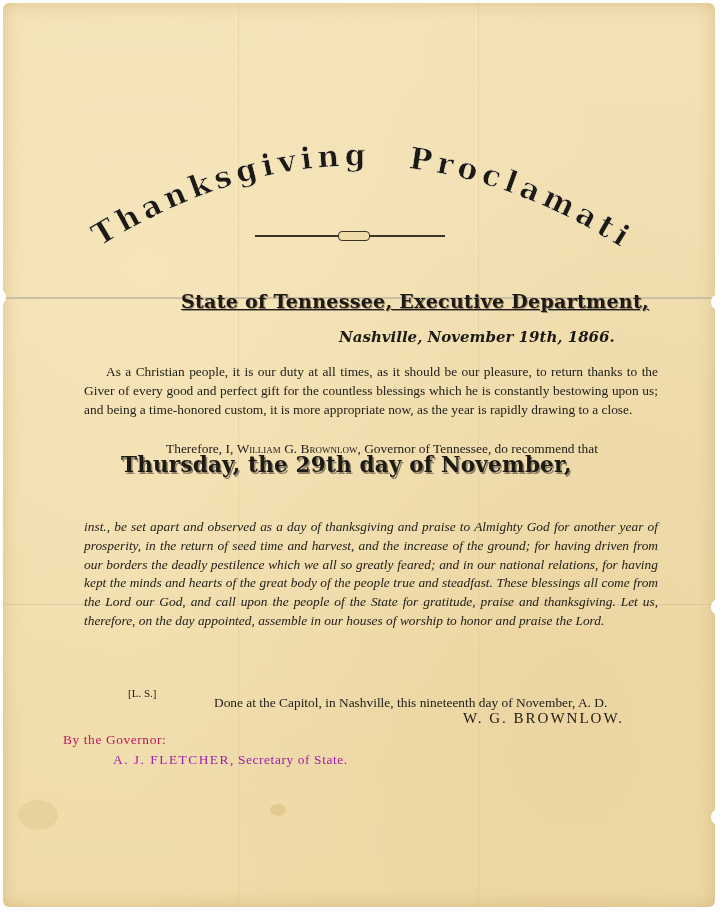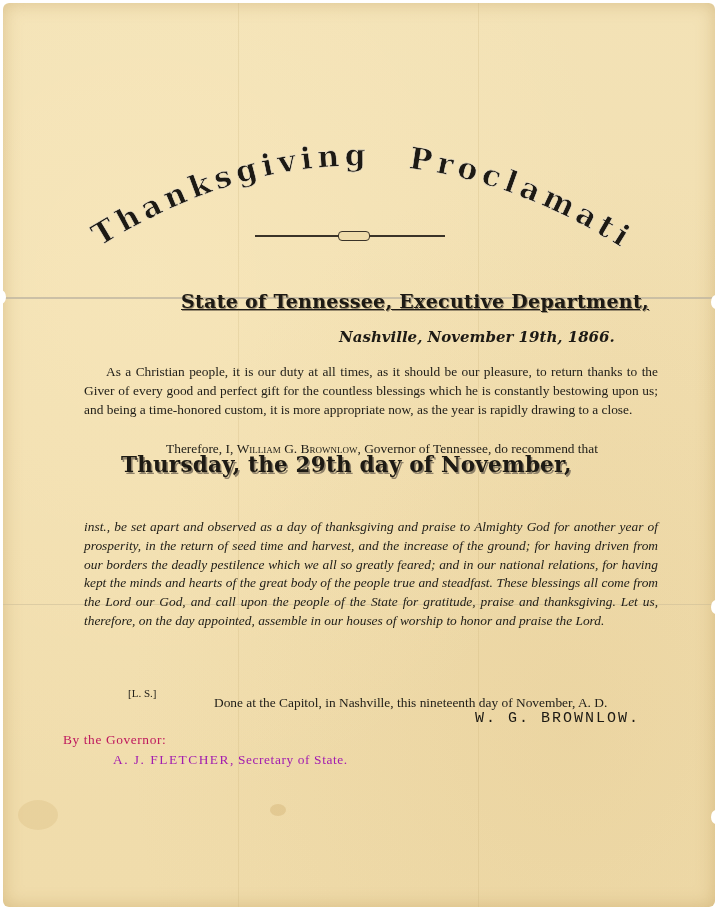--- a/index.html
+++ b/index.html
@@ -32,21 +32,21 @@
 
   .body-text { position:absolute; left:84px; width:574px; font-family:"Liberation Serif", serif; font-size:13.4px; line-height:18.8px; color:#22201a; text-align:justify; }
   .para1 { top:363px; text-indent:22px; }
   .para2 { top:440px; text-indent:22px; text-align:center; }
   .sc { font-variant:small-caps; }
   .thursday { position:absolute; left:121px; top:452px; font-family:"DejaVu Serif", serif; font-weight:bold; font-size:21.5px; color:#1d1a14; text-shadow:1.5px 1.5px 0 #8f826a; letter-spacing:0.2px; }
   .para3 { top:518px;font-style:italic; }
   .done { position:absolute; left:214px; top:649px; width:446px; font-family:"Liberation Serif", serif; font-size:13.4px; line-height:19px; color:#22201a; text-align:justify;margin-top:44px; }
   .done .l2, .done .l3 { padding-left:24px; display:block; }
   .seal { position:absolute; left:128px; top:687px; font-family:"Liberation Serif", serif; font-size:11px; color:#22201a; }
-  .sig { position:absolute; left:463px; top:710px; font-family:Liberation Mono, monospace; font-size:15px; letter-spacing:2px; color:#1d1a14;margin-left:12px; }
+  .sig { position:absolute; left:463px; top:710px; font-family:Liberation Serif, serif; font-size:15px; letter-spacing:2px; color:#1d1a14; }
   .by { position:absolute; left:63px; top:732px; font-family:"Liberation Serif", serif; font-size:13.4px; color:#be185d; letter-spacing:0.6px; }
   .fletcher { position:absolute; left:113px; top:752px; font-family:"Liberation Serif", serif; font-size:13.4px; color:#a21caf; letter-spacing:0.6px; }
   .fletcher .name { letter-spacing:1.5px; }
   .stain { position:absolute; border-radius:50%; background:rgba(190,150,80,0.25); }
 </style>
 </head>
 <body>
 
 <div class="paper"></div>
 <div class="fold-v" style="left:238px"></div>

